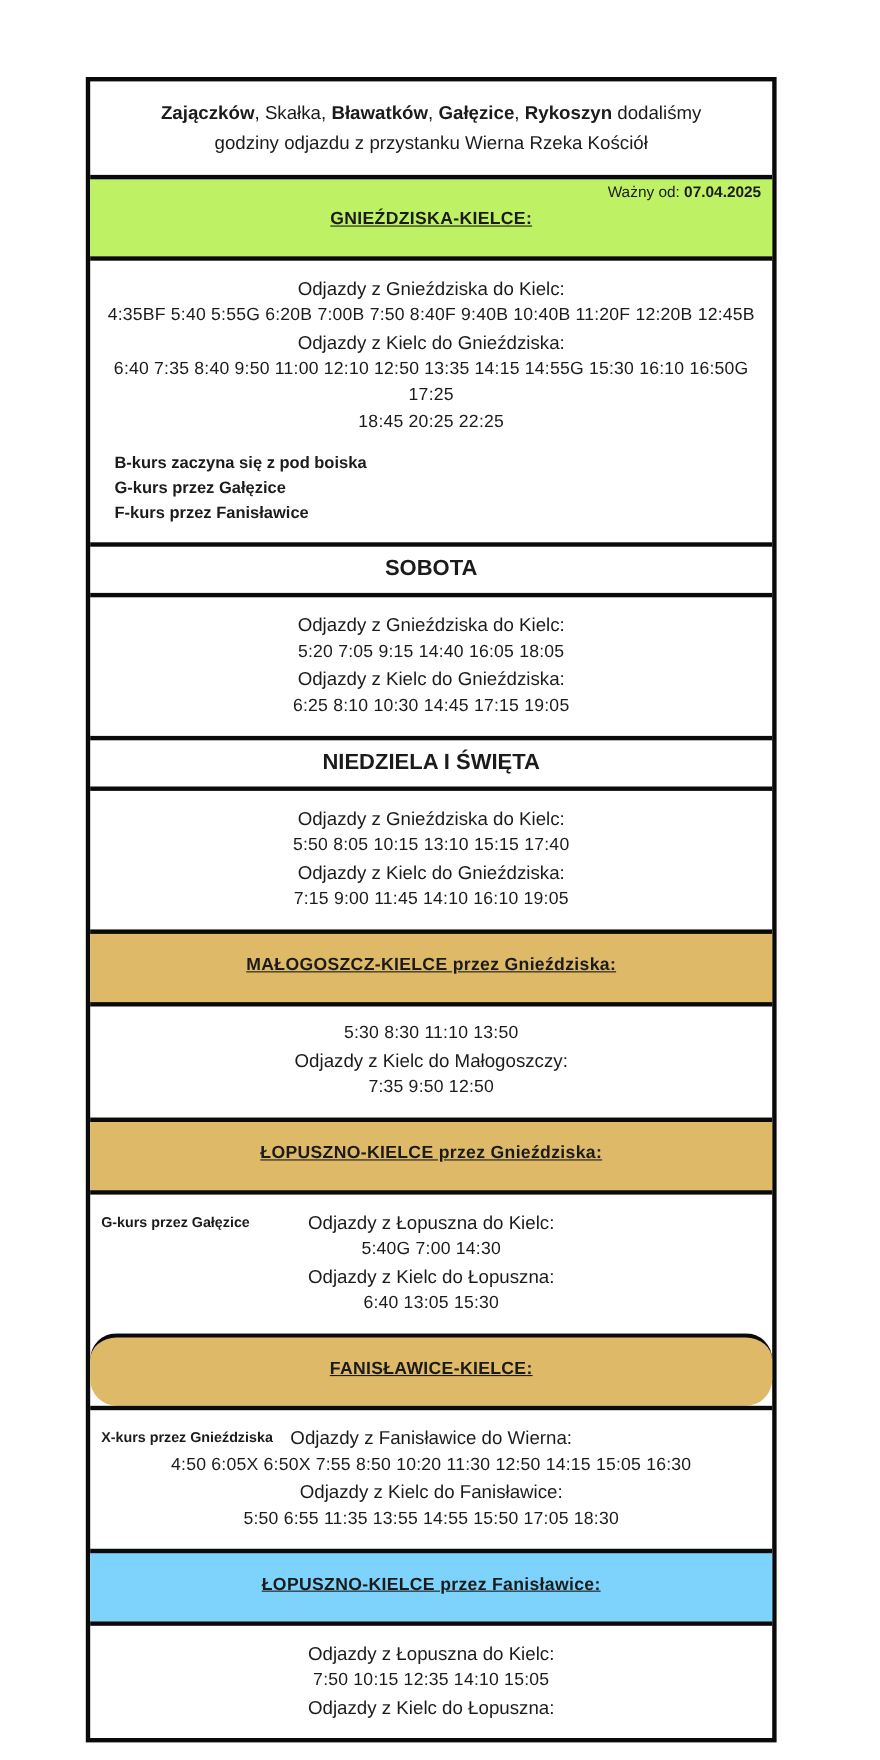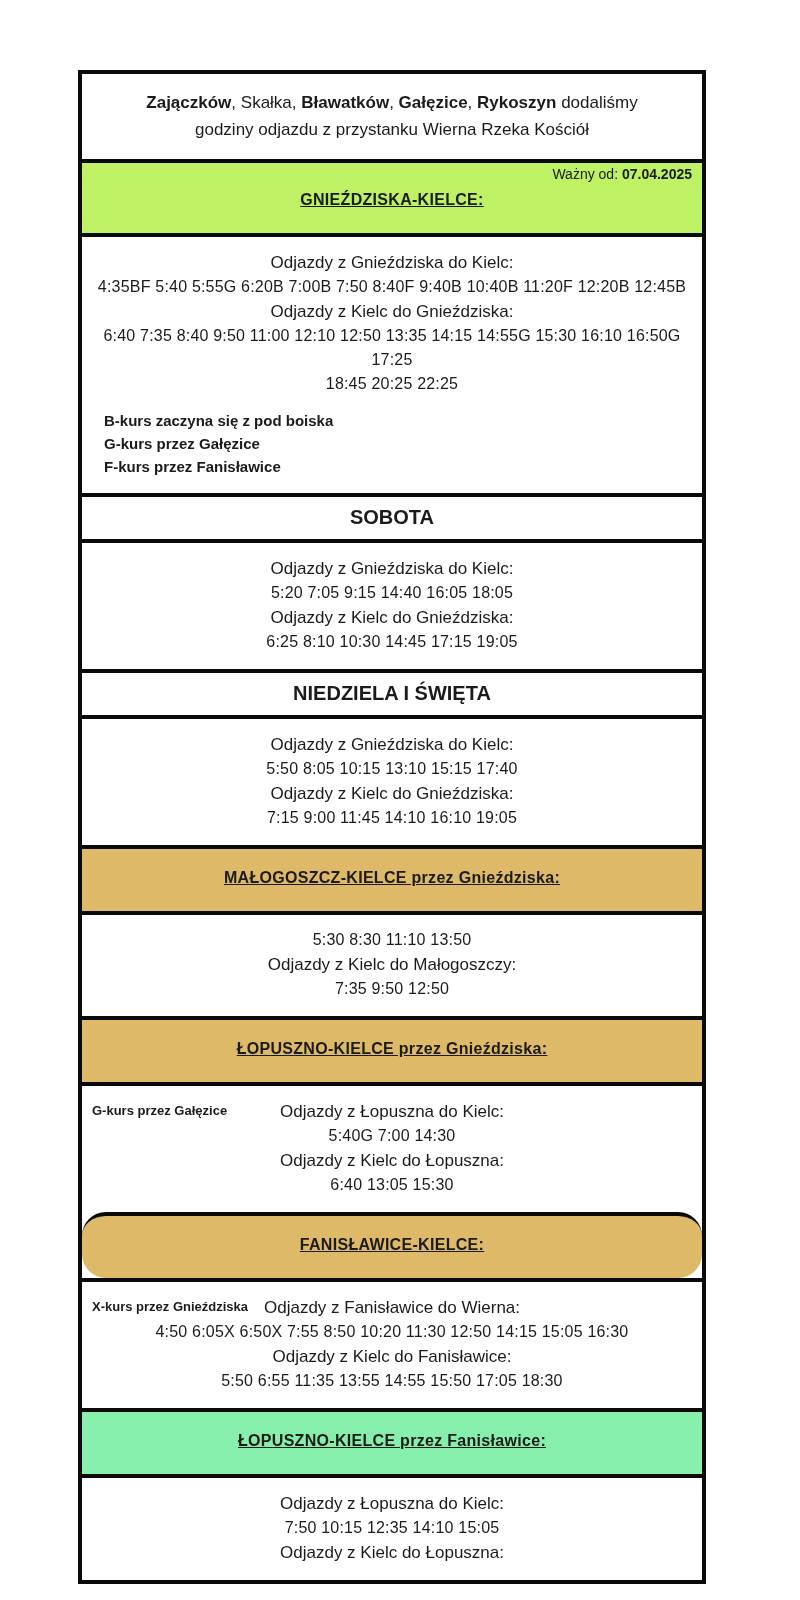--- a/index.html
+++ b/index.html
@@ -140,21 +140,21 @@
       <div class="sec gold" style="background: rgb(221, 185, 104); border-radius: 24px;">
         <div class="gold-title">FANISŁAWICE-KIELCE:</div>
       </div>
       <div class="sec block">
         <div class="side-note">X-kurs przez Gnieździska</div>
         <div class="dir-heading">Odjazdy z Fanisławice do Wierna:</div>
         <div class="times-line">4:50 6:05X 6:50X 7:55 8:50 10:20 11:30 12:50 14:15 15:05 16:30</div>
         <div class="dir-heading">Odjazdy z Kielc do Fanisławice:</div>
         <div class="times-line">5:50 6:55 11:35 13:55 14:55 15:50 17:05 18:30</div>
       </div>
-      <div class="sec gold" style="background: #86efac;">
+      <div class="sec gold" style="background: #7dd3fc;">
         <div class="gold-title">ŁOPUSZNO-KIELCE przez Fanisławice:</div>
       </div>
       <div class="sec block">
         <div class="dir-heading">Odjazdy z Łopuszna do Kielc:</div>
         <div class="times-line">7:50 10:15 12:35 14:10 15:05</div>
         <div class="dir-heading">Odjazdy z Kielc do Łopuszna:</div>
       </div>
     </div>
 </div>
 

